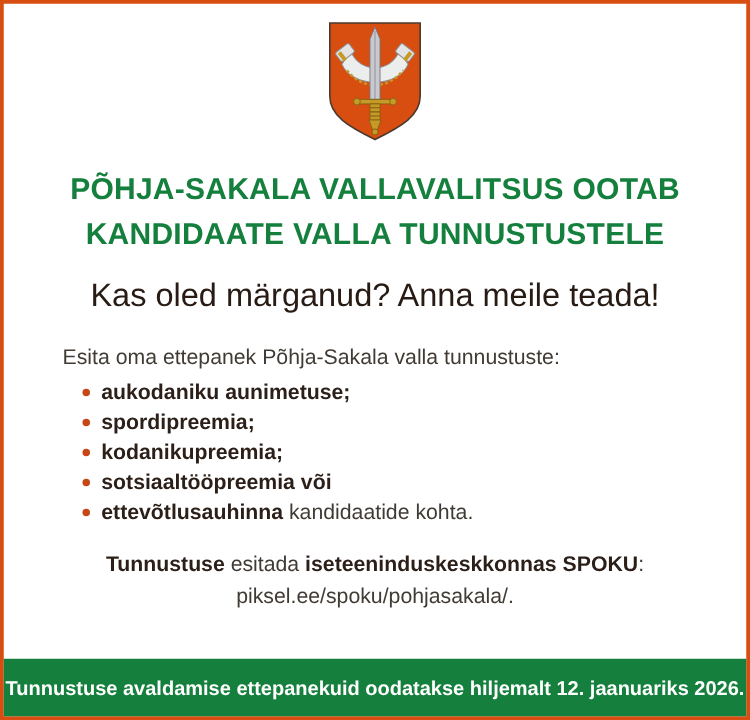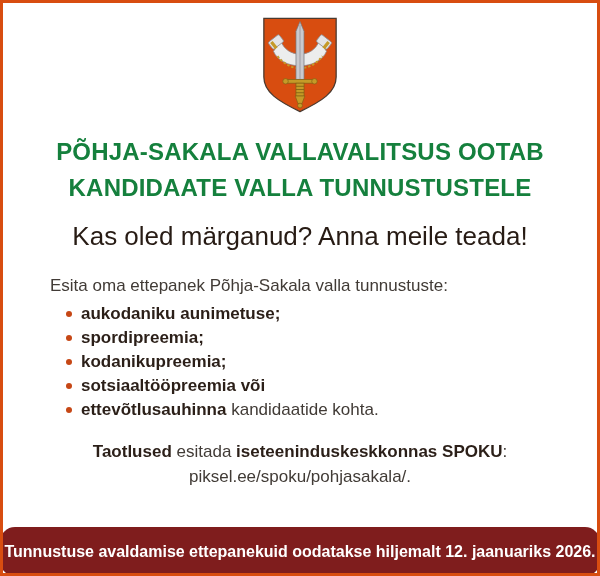--- a/index.html
+++ b/index.html
@@ -78,25 +78,24 @@
     font-size: 17px;
     line-height: 25px;
     color: #413b36;
   }
   .footer-bar {
     position: absolute;
     left: -3px;
     right: -3px;
     bottom: -3px;
     height: 49px;
-    background: #7f1d1d;
+    background: #15803d;
     display: flex;
     align-items: center;
     justify-content: center;
-    border-radius: 15px;
   }
   .footer-bar span {
     color: #ffffff;
     font-size: 16px;
     font-weight: bold;
     white-space: nowrap;
   }
 </style>
 </head>
 <body>
@@ -145,21 +144,21 @@
   <p class="intro">Esita oma ettepanek Põhja-Sakala valla tunnustuste:</p>
 
   <ul class="awards">
     <li><span class="award-bold">aukodaniku aunimetuse;</span><span class="award-rest"></span></li>
     <li><span class="award-bold">spordipreemia;</span><span class="award-rest"></span></li>
     <li><span class="award-bold">kodanikupreemia;</span><span class="award-rest"></span></li>
     <li><span class="award-bold">sotsiaaltööpreemia või</span><span class="award-rest"></span></li>
     <li><span class="award-bold">ettevõtlusauhinna</span><span class="award-rest"> kandidaatide kohta.</span></li>
   </ul>
 
-  <p class="apply-line"><span class="b">Taotlused</span><span> esitada </span><span class="b">iseteeninduskeskkonnas SPOKU</span><span>:</span></p>
+  <p class="apply-line"><span class="b">Tunnustuse</span><span> esitada </span><span class="b">iseteeninduskeskkonnas SPOKU</span><span>:</span></p>
 
   <p class="url-line">piksel.ee/spoku/pohjasakala/.</p>
 
   <div class="footer-bar">
     <span>Tunnustuse avaldamise ettepanekuid oodatakse hiljemalt 12. jaanuariks 2026.</span>
   </div>
 
 </div>
 
 </body></html>

